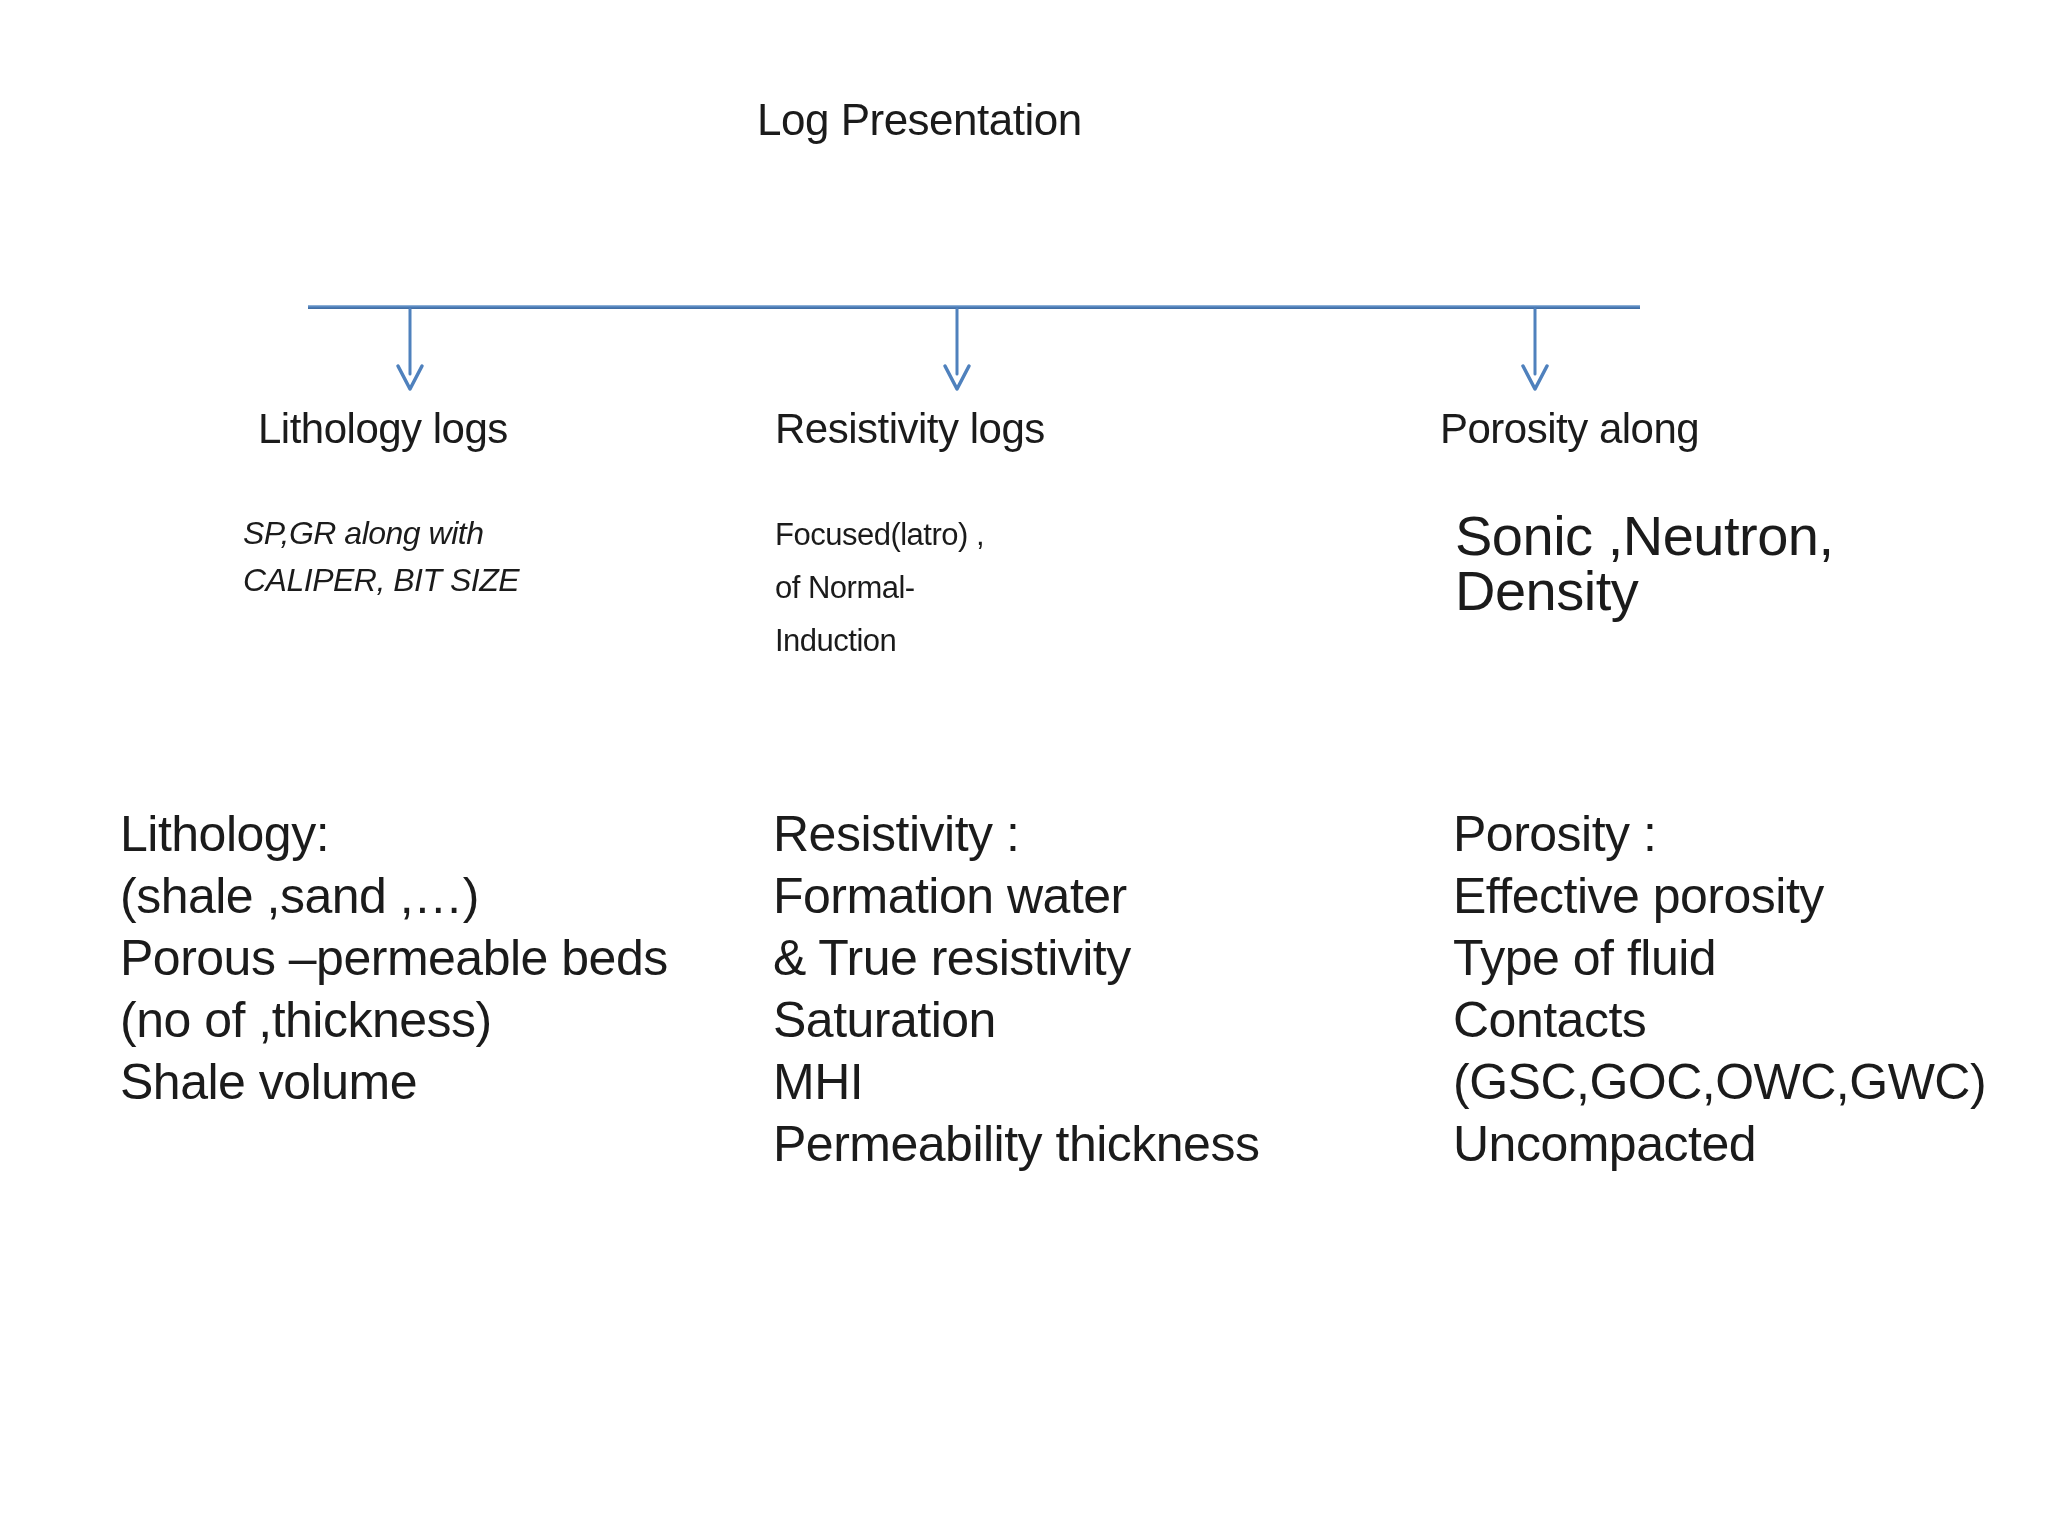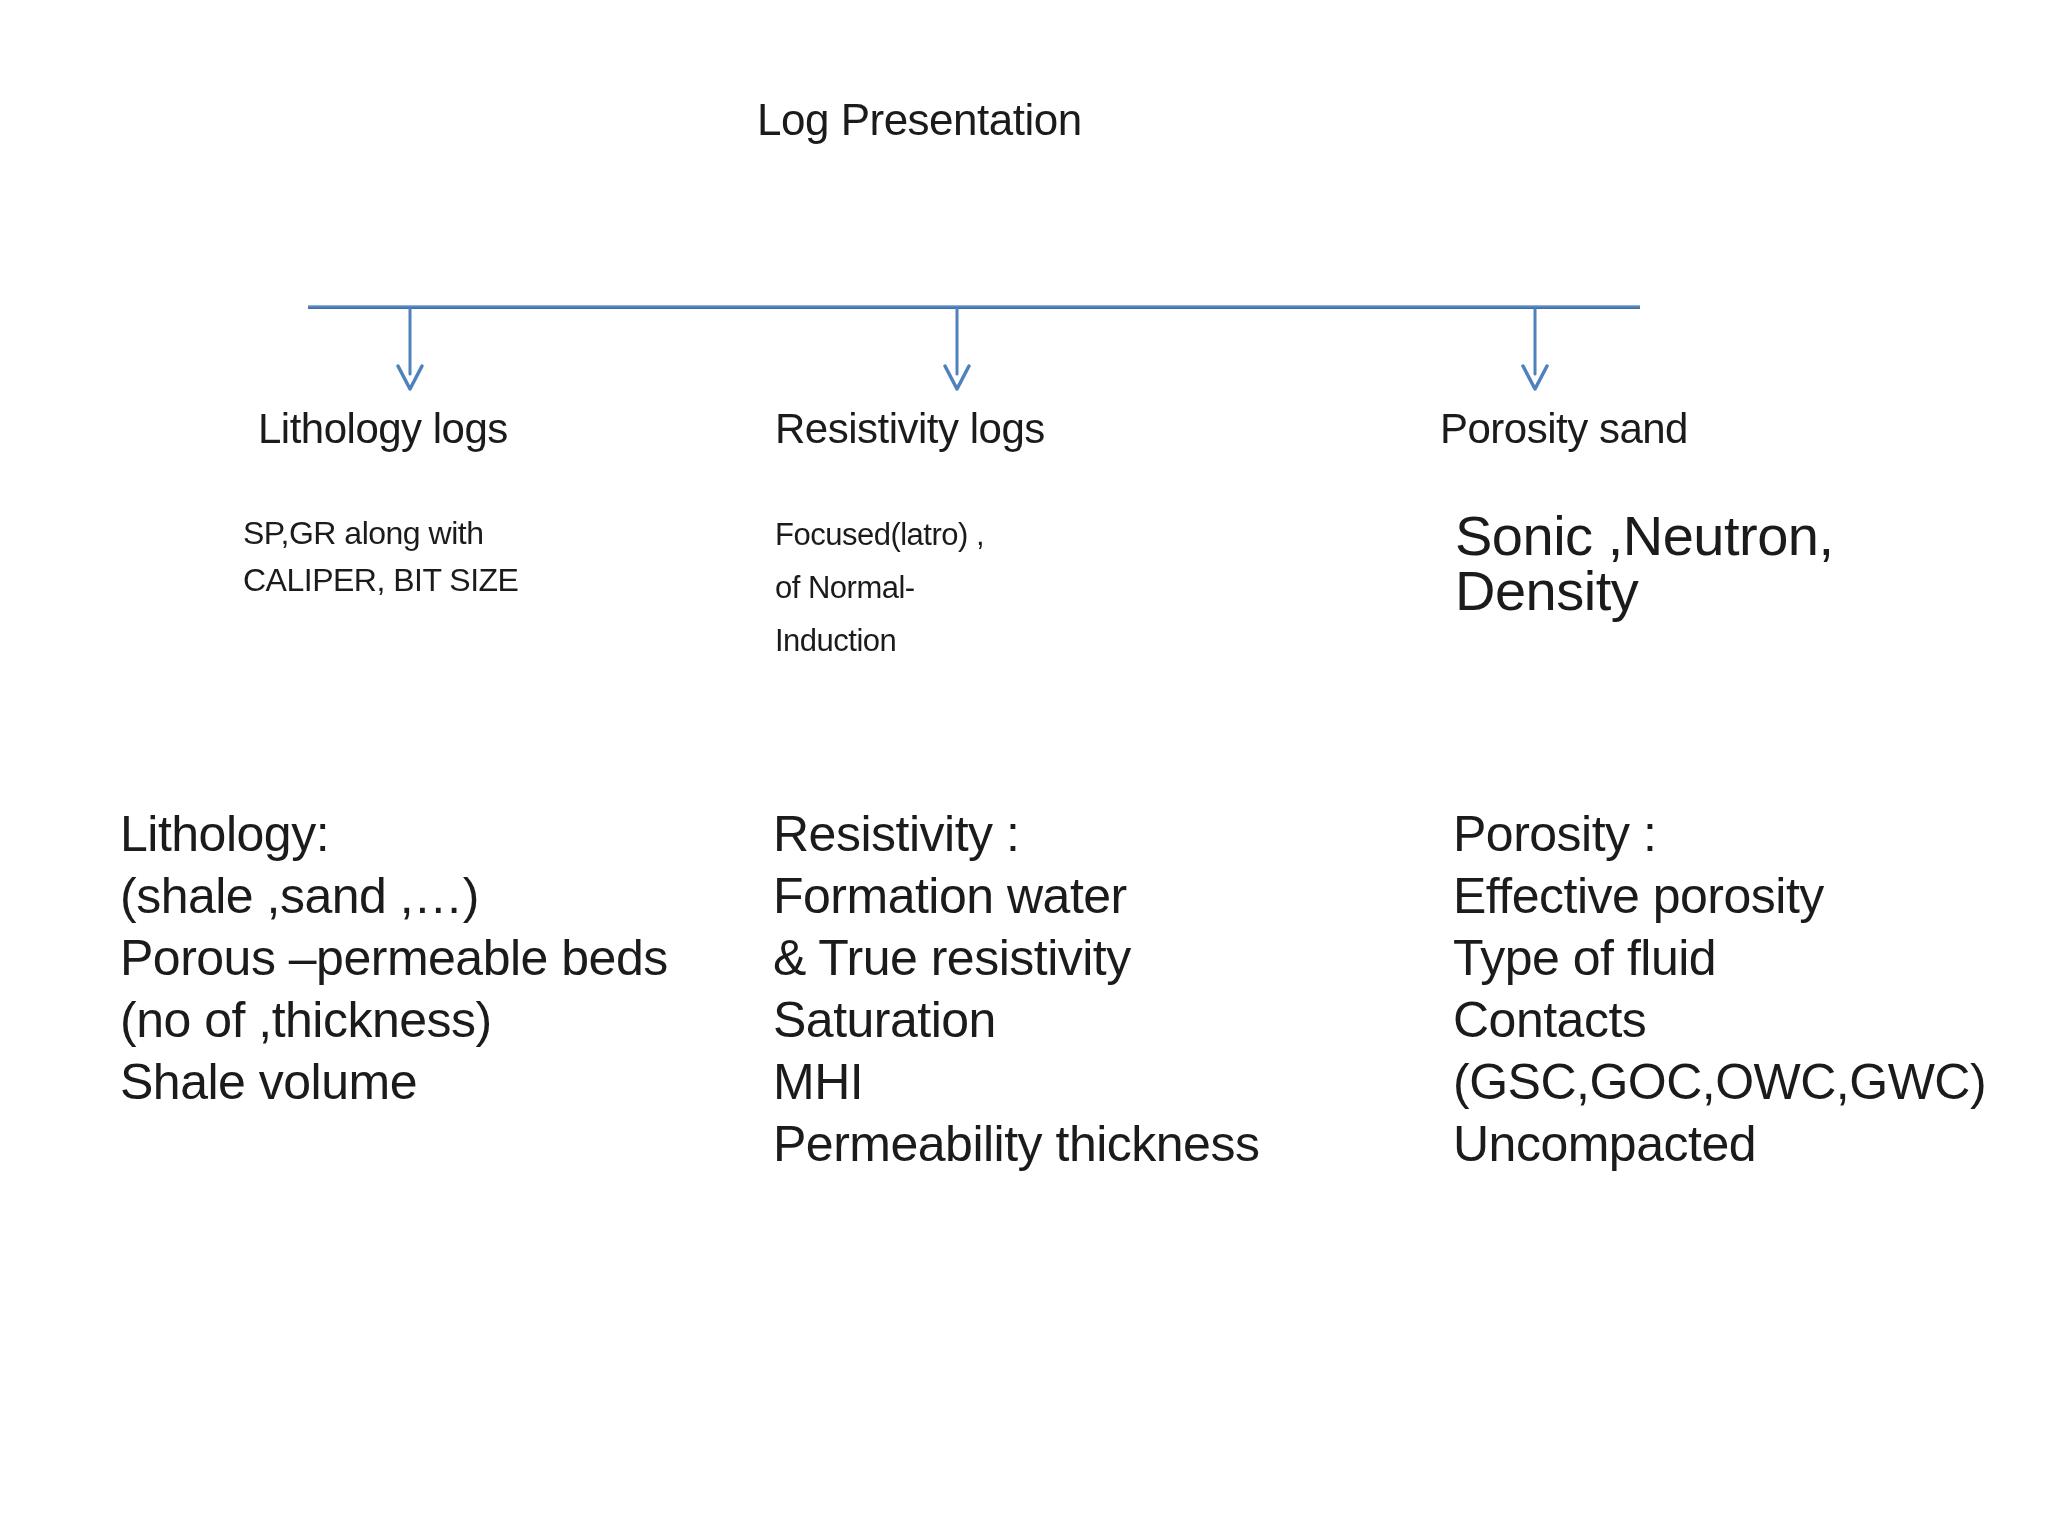--- a/index.html
+++ b/index.html
@@ -34,20 +34,21 @@
     font-size: 42px;
     line-height: 1;
     white-space: nowrap;
   }
   .tool-block div, .detail-block div {
     white-space: nowrap;
   }
   .tool-small {
     font-size: 32px;
     line-height: 47px;
+    font-style: italic;
   }
   .tool-mid {
     font-size: 31px;
     line-height: 53px;
   }
   .tool-wide {
     font-size: 56px;
     line-height: 55px;
   }
   .detail-block {
@@ -84,21 +85,21 @@
     </g>
 
     <g fill="none" stroke-linecap="round" stroke-linejoin="round">
       <path d="M1535 309 L1535 374" stroke-width="3" stroke="#4f81bd"></path>
       <path d="M1523 366 L1535 389 L1547 366" stroke-width="3.5" stroke="#4f81bd"></path>
     </g>
   </svg>
 
   <div class="abs branch-heading" style="left:258px; top:408px;">Lithology logs</div>
   <div class="abs branch-heading" style="left:775px; top:408px;">Resistivity logs</div>
-  <div class="abs branch-heading" style="left:1440px; top:408px;">Porosity sand</div>
+  <div class="abs branch-heading" style="left:1440px; top:408px;">Porosity along</div>
 
   <div class="abs tool-block tool-small" style="left:243px; top:510px;">
     <div>SP,GR along with</div>
     <div>CALIPER, BIT SIZE</div>
   </div>
 
   <div class="abs tool-block tool-mid" style="left:775px; top:508px;">
     <div>Focused(latro) ,</div>
     <div>of Normal-</div>
     <div>Induction</div>

